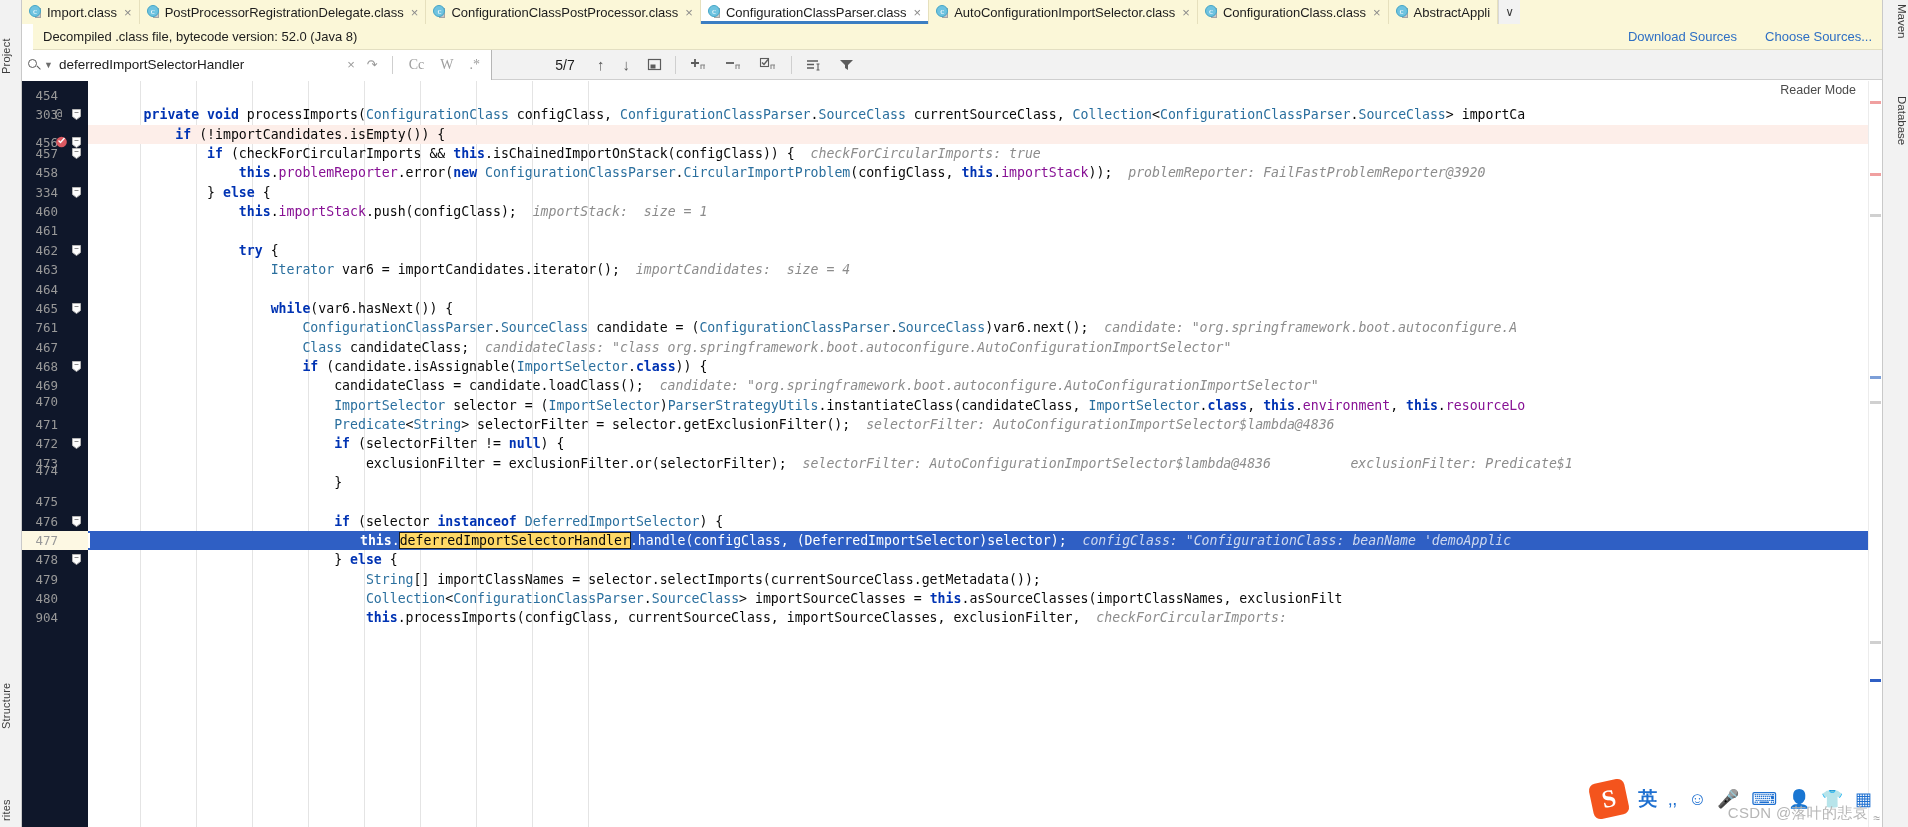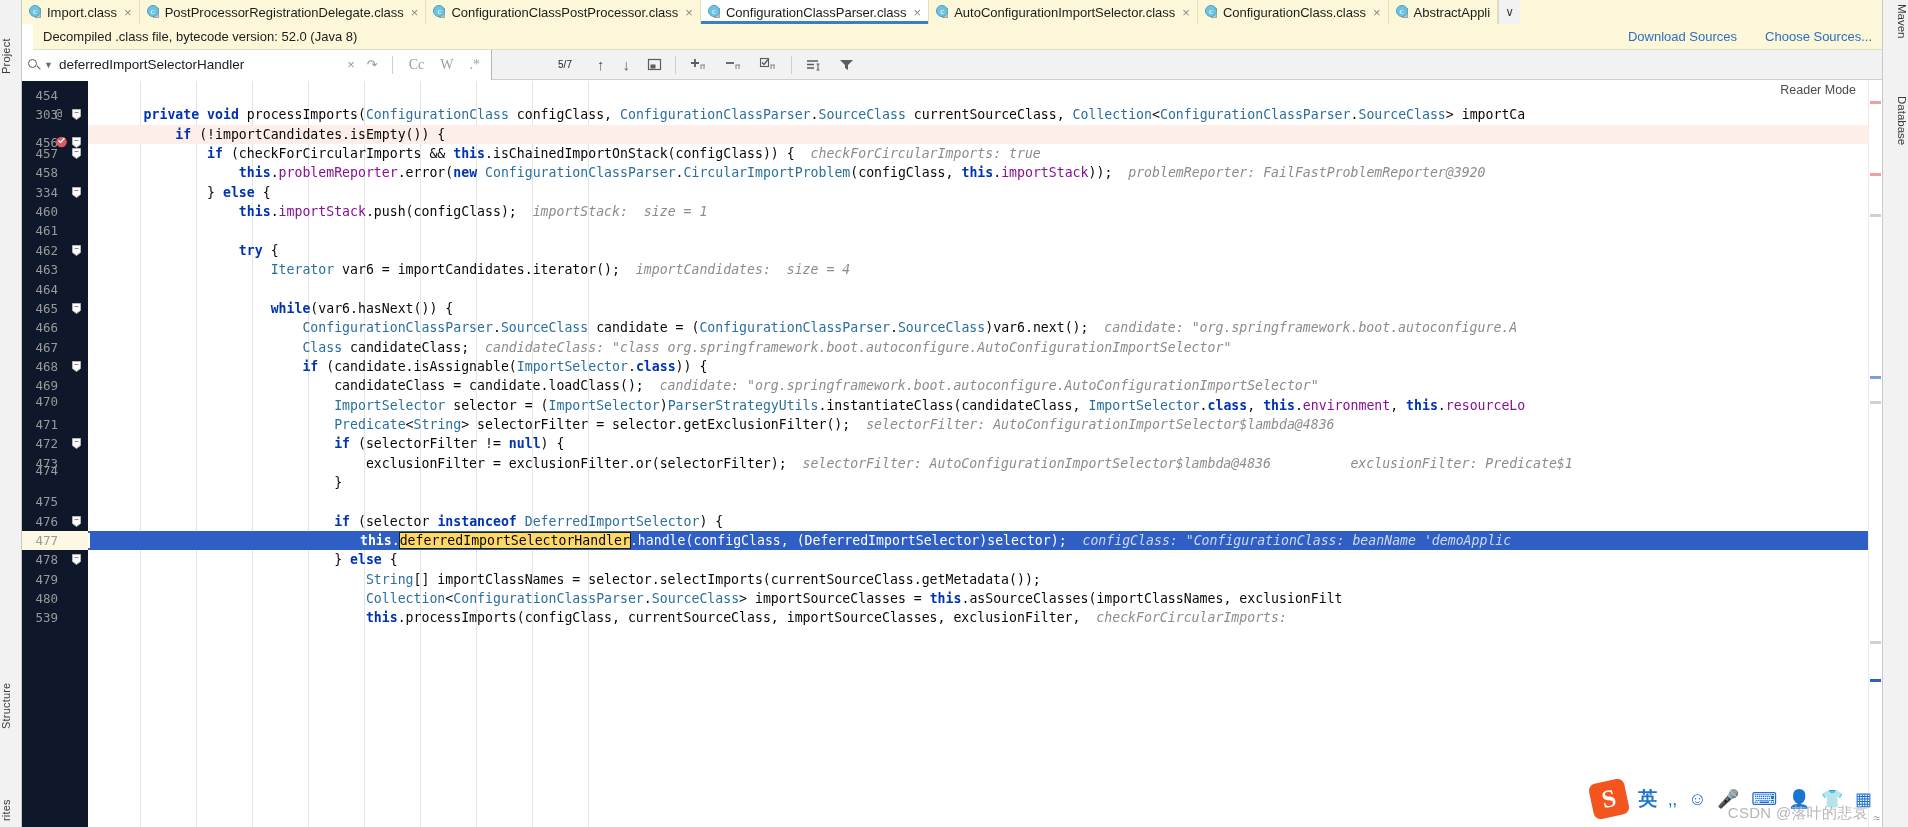--- a/index.html
+++ b/index.html
@@ -121,21 +121,21 @@
     color: #1c1c1c; font-family: "Liberation Sans", sans-serif;
     background: transparent;
   }
   .ffbtn { color: #9a9a9a; font-size: 13px; padding: 0 3px; }
   .fsep { width: 1px; height: 18px; background: #cfcfcf; margin: 0 5px; }
   .optbtn {
     color: #9e9e9e; font-size: 14px; padding: 0 5px;
     font-family: "Liberation Serif", serif;
   }
   #match-count {
-    color: #1c1c1c; font-size: 10px; margin: 0 0 0 50px; width: 46px;
+    color: #1c1c1c; font-size: 14px; margin: 0 0 0 50px; width: 46px;
     text-align: center;
   }
   .navbtn { color: #5c5c5c; font-size: 15px; padding: 0 9px; }
   .ibtn { padding: 0 8px; display: flex; align-items: center; }
 
   
   .ibtn svg, .optbtn svg { display: block; }
 
   
   #editor {
@@ -466,21 +466,21 @@
       <div class="gline" style="top: 217.85px;">
         <span class="num">465</span>
         <span class="fold fold-minus">
           <svg width="9" height="11" viewBox="0 0 9 11">
             <path d="M0.5 0.5 h8 v7 l-4 3 l-4 -3 z" fill="#fdfdfd" stroke="#b4b4b4" stroke-width="1"></path>
             <path d="M2.5 3.5 h4" stroke="#8c8c8c" stroke-width="1"></path>
           </svg>
         </span>
       </div>
       <div class="gline" style="top: 237.2px;">
-        <span class="num">466</span>
+        <span class="num">761</span>
       </div>
       <div class="gline" style="top: 256.55px;">
         <span class="num">467</span>
       </div>
       <div class="gline" style="top: 275.9px;">
         <span class="num">468</span>
         <span class="fold fold-minus">
           <svg width="9" height="11" viewBox="0 0 9 11">
             <path d="M0.5 0.5 h8 v7 l-4 3 l-4 -3 z" fill="#fdfdfd" stroke="#b4b4b4" stroke-width="1"></path>
             <path d="M2.5 3.5 h4" stroke="#8c8c8c" stroke-width="1"></path>
@@ -535,21 +535,21 @@
           </svg>
         </span>
       </div>
       <div class="gline" style="top: 488.75px;">
         <span class="num">479</span>
       </div>
       <div class="gline" style="top: 508.1px;">
         <span class="num">480</span>
       </div>
       <div class="gline" style="top: 527.45px;">
-        <span class="num">539</span>
+        <span class="num">904</span>
       </div>
     </div>
   <div id="code-area">
       <div class="iguide" style="left: 52px; height: 100%;"></div>
       <div class="iguide" style="left: 108px; height: 100%;"></div>
       <div class="iguide" style="left: 164px; height: 100%;"></div>
       <div class="iguide" style="left: 220px; height: 100%;"></div>
       <div class="iguide" style="left: 276px; height: 100%;"></div>
       <div class="iguide" style="left: 332px; height: 100%;"></div>
       <div class="iguide" style="left: 388px; height: 100%;"></div>

